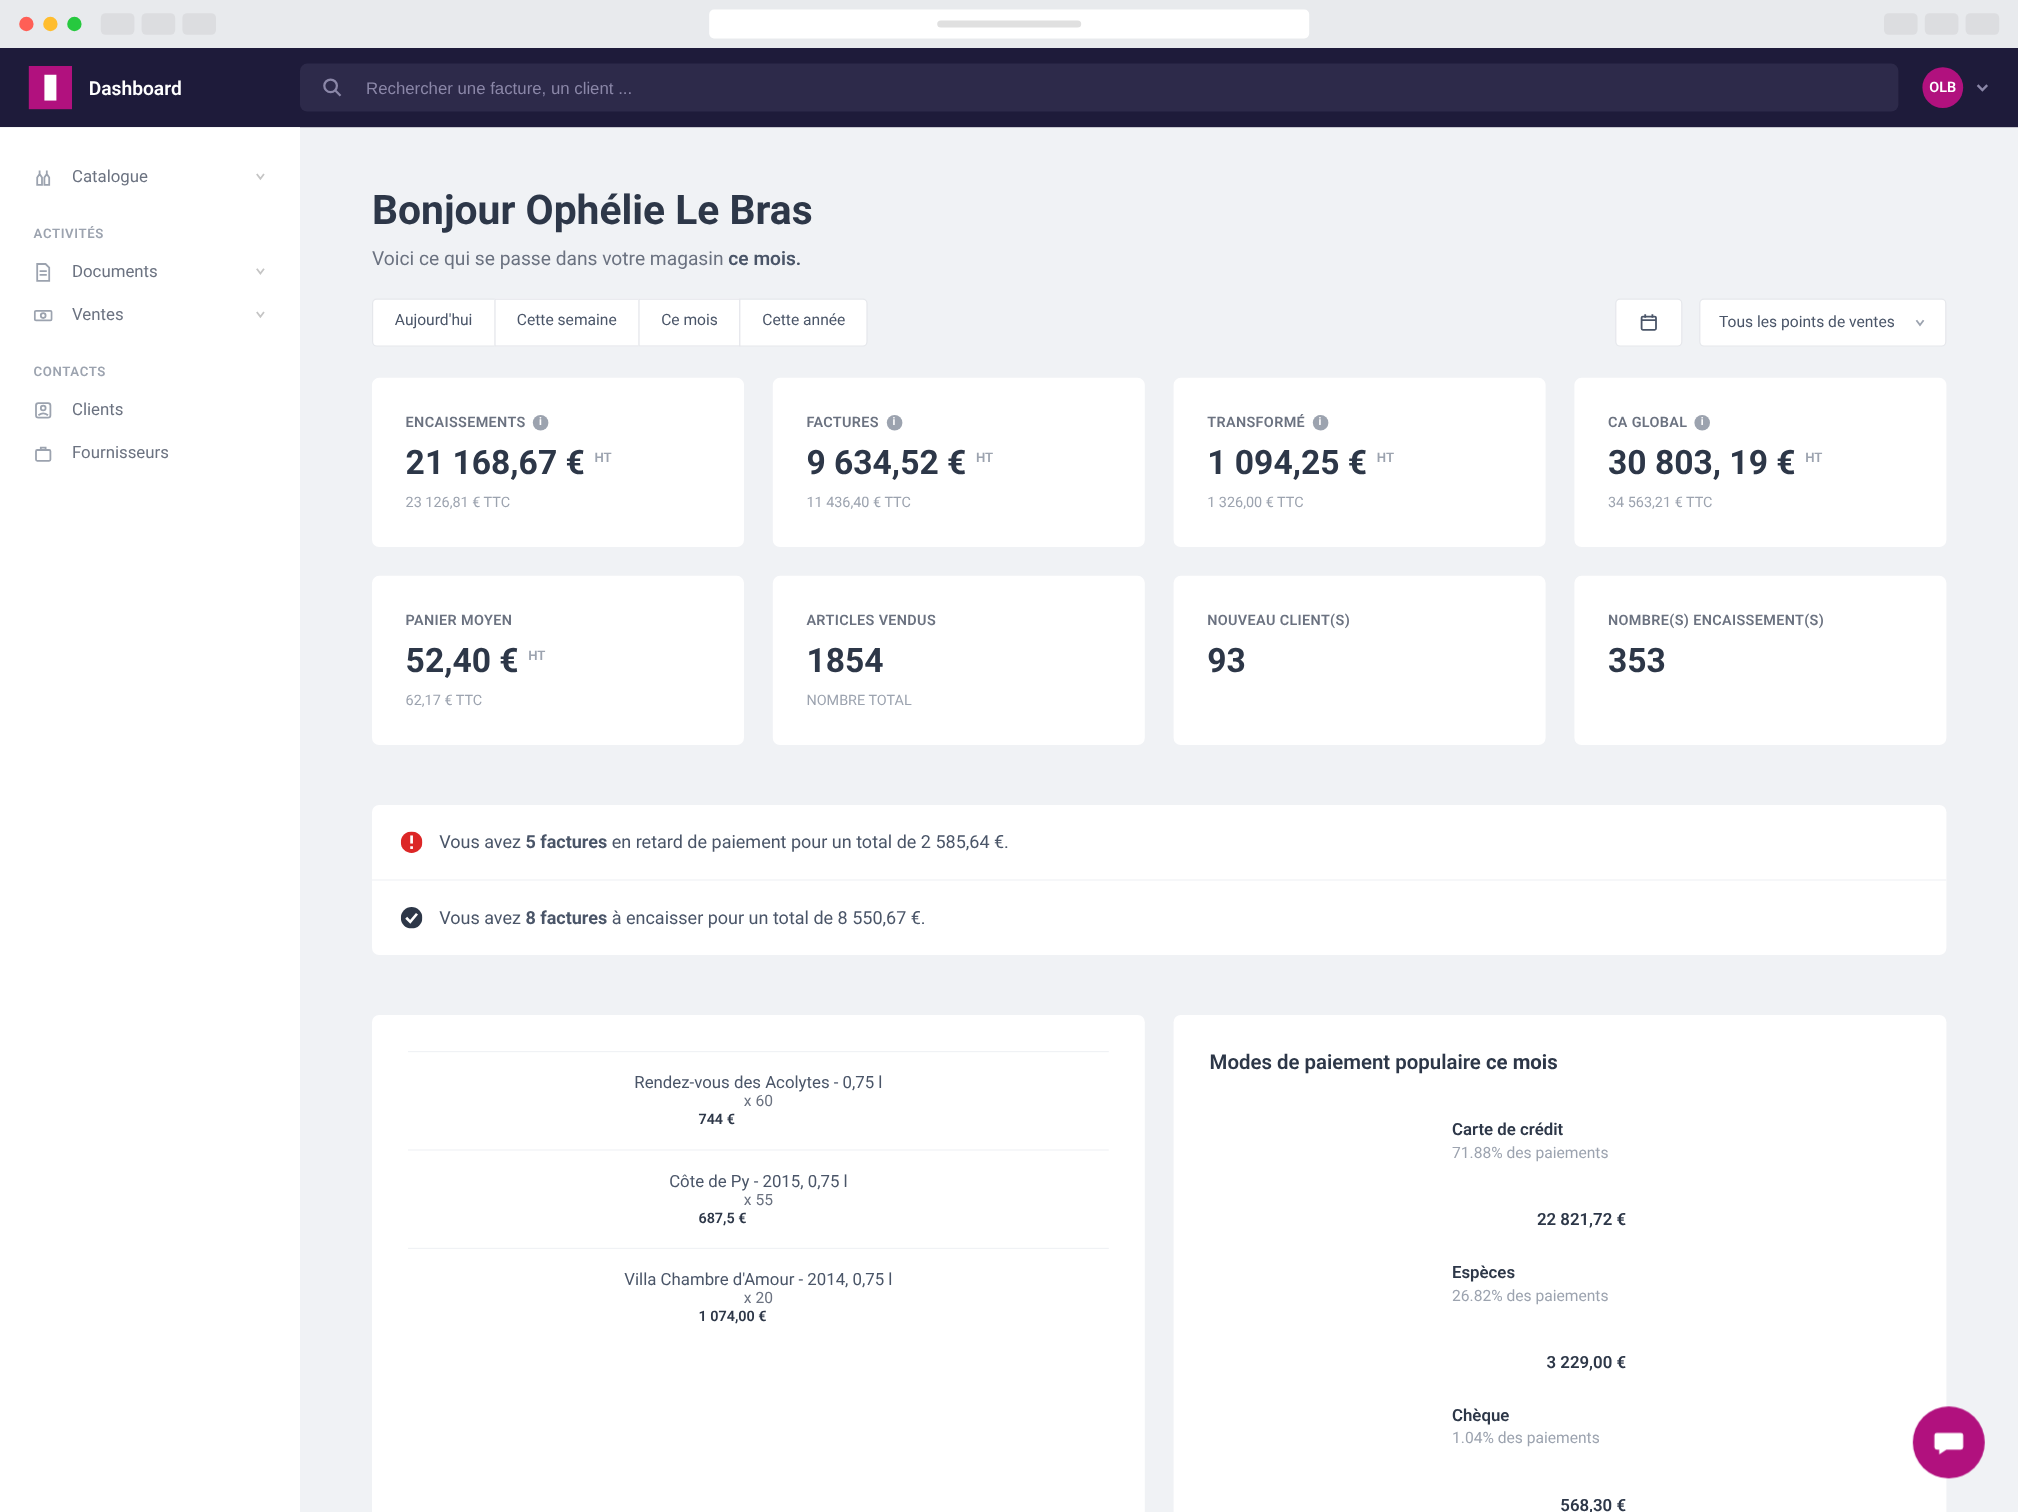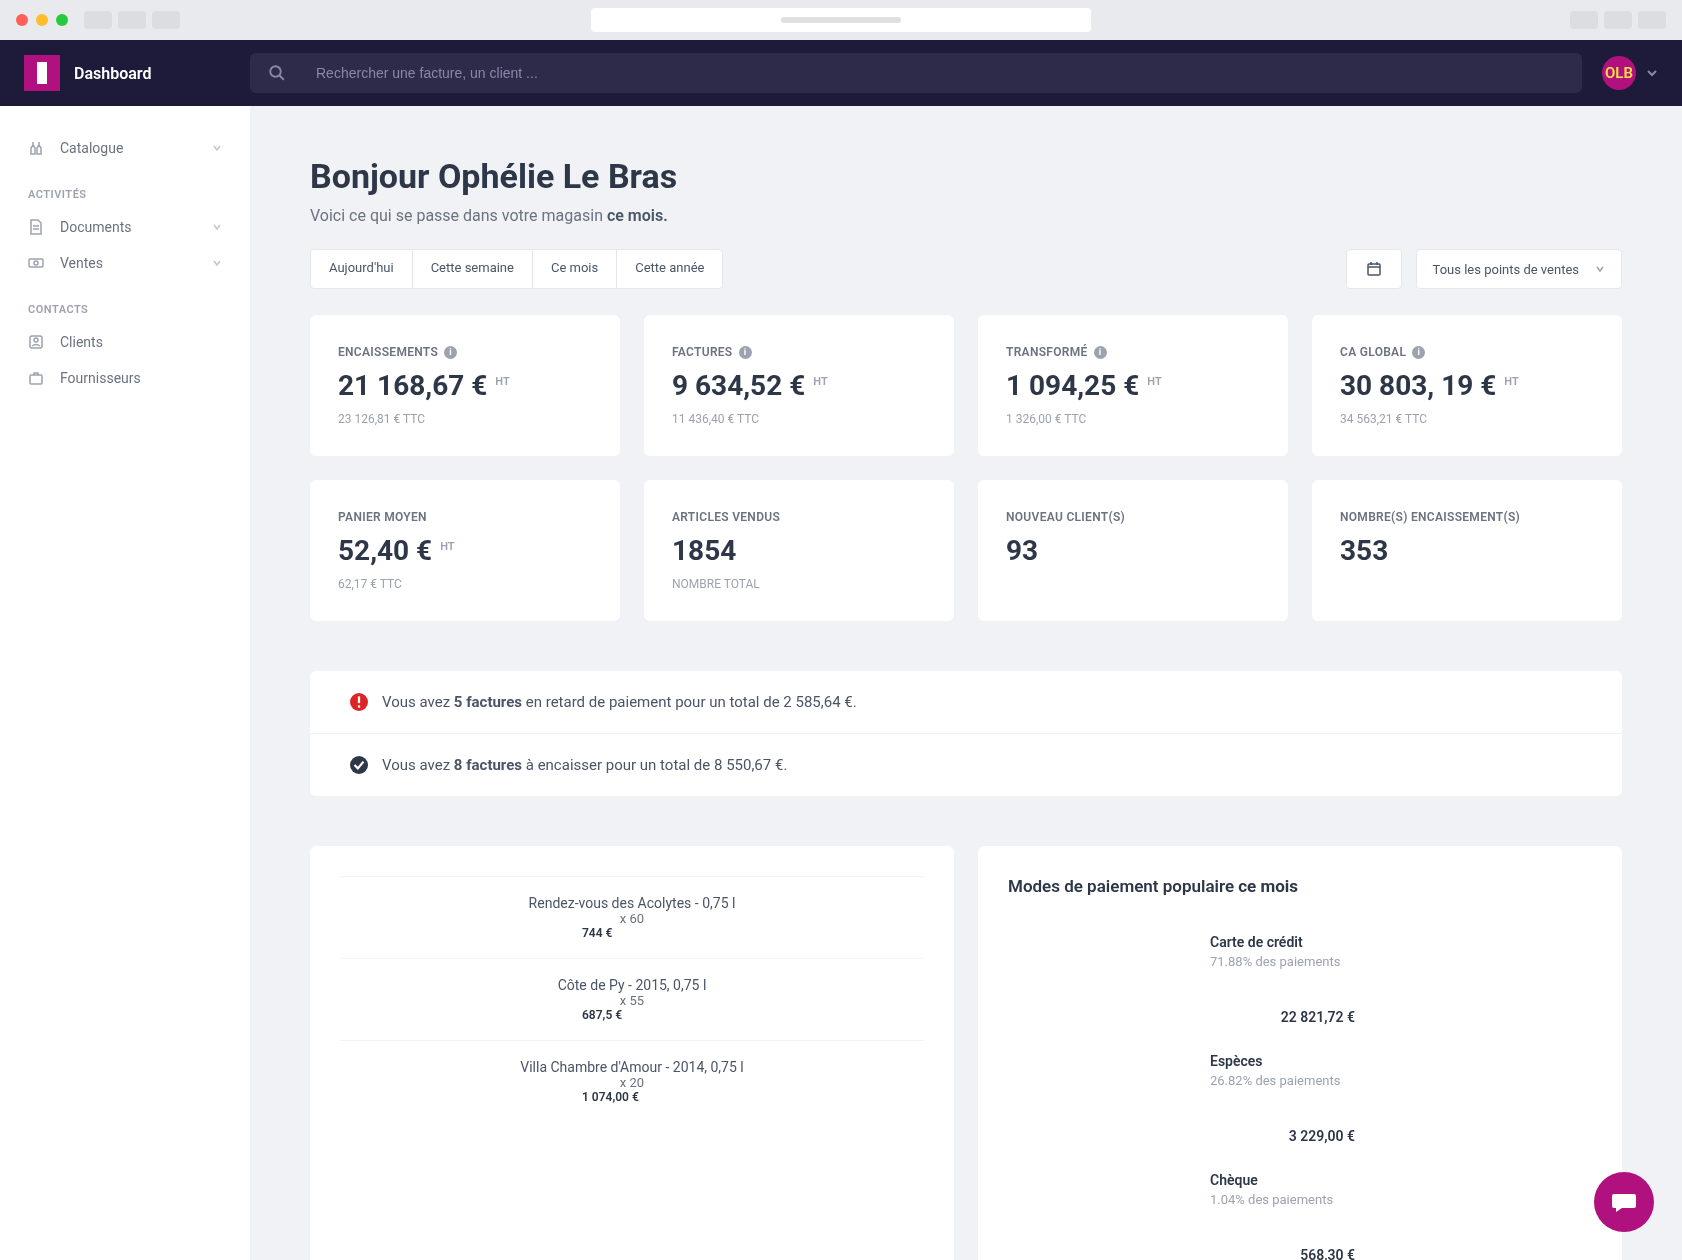--- a/index.html
+++ b/index.html
@@ -19,23 +19,23 @@
 .chrome-buttons-right { display: flex; gap: 6px; margin-left: auto; }
 
 
 .topbar { height: 66px; background: #1e1b3a; display: flex; align-items: center; padding: 0 24px 0 0; }
 .logo-area { width: 250px; display: flex; align-items: center; gap: 14px; padding-left: 24px; }
 .logo-box { width: 36px; height: 36px; background: #b1117e; display: flex; align-items: center; justify-content: center; }
 .logo-box svg { width: 14px; height: 22px; }
 .brand { color: #fff; font-weight: 600; font-size: 16px; }
 .search-wrap { flex: 1; background: #2d2a4a; border-radius: 6px; height: 40px; display: flex; align-items: center; padding: 0 18px; margin-right: 20px; }
 .search-wrap svg { width: 18px; height: 18px; stroke: #8b87a8; }
-.search-wrap input { flex: 1; background: transparent; border: none; outline: none; color: #fdba74; font-size: 14px; margin-left: 30px; }
+.search-wrap input { flex: 1; background: transparent; border: none; outline: none; color: #fdba74; font-size: 14px; margin-left: 19px; }
 .search-wrap input::placeholder { color: #8b87a8; }
-.avatar { width: 34px; height: 34px; border-radius: 50%; background: #b1117e; color: #fde047; font-size: 15px; font-weight: 600; display: flex; align-items: center; justify-content: center; }
+.avatar { width: 34px; height: 34px; border-radius: 50%; background: #b1117e; color: #ffffff; font-size: 12px; font-weight: 600; display: flex; align-items: center; justify-content: center; }
 .avatar-wrap { display: flex; align-items: center; gap: 10px; }
 .avatar-chev svg { width: 12px; height: 12px; stroke: #8b87a8; }
 
 
 .layout { display: flex; height: calc(1260px - 40px - 66px); }
 .sidebar { width: 250px; background: #fff; padding: 24px 0; }
 .sidebar-item { display: flex; align-items: center; padding: 10px 28px; color: #6b7280; font-size: 14px; cursor: pointer; position: relative; }
 .sidebar-item .si-icon { width: 18px; margin-right: 14px; display: flex; }
 .sidebar-item .si-icon svg { width: 16px; height: 16px; stroke: #9ca3af; fill: none; }
 .sidebar-item .si-chev { margin-left: auto; }
@@ -60,21 +60,21 @@
 
 .stats-grid { display: grid; grid-template-columns: repeat(4, 1fr); gap: 24px; margin-bottom: 50px; }
 .stat-card { background: #fff; border-radius: 6px; padding: 30px 28px; }
 .stat-label { font-size: 12px; font-weight: 600; color: #6b7280; letter-spacing: 0.3px; display: flex; align-items: center; gap: 6px; }
 .stat-label .info { width: 13px; height: 13px; border-radius: 50%; background: #9ca3af; color: #fff; font-size: 9px; font-weight: 700; display: inline-flex; align-items: center; justify-content: center; }
 .stat-value { font-size: 28px; font-weight: 700; color: #2d3748; margin-top: 10px; display: flex; align-items: flex-start; gap: 8px; }
 .stat-value .ht { font-size: 11px; font-weight: 600; color: #9ca3af; margin-top: 6px; }
 .stat-sub { font-size: 12px; color: #9ca3af; margin-top: 10px; }
 
 .alerts { background: #fff; border-radius: 6px; margin-bottom: 50px; }
-.alert-row { display: flex; align-items: center; padding: 22px 40px; border-bottom: 1px solid #f0f2f5; font-size: 15px; color: #4a5568; gap: 14px; }
+.alert-row { display: flex; align-items: center; padding: 22px 24px; border-bottom: 1px solid #f0f2f5; font-size: 15px; color: #4a5568; gap: 14px; }
 .alert-row:last-child { border-bottom: none; }
 .alert-icon { width: 18px; height: 18px; display: flex; align-items: center; justify-content: center; }
 .alert-icon.warn svg { fill: #dc2626; }
 .alert-icon.ok svg { fill: #2d3748; }
 .alert-row b { font-weight: 700; }
 
 .bottom-grid { display: grid; grid-template-columns: 1fr 1fr; gap: 24px; }
 .panel { background: #fff; border-radius: 6px; padding: 30px; }
 .panel-title { font-size: 17px; font-weight: 600; color: #2d3748; margin-bottom: 24px; }
 .panel-title .bold { font-weight: 700; }

